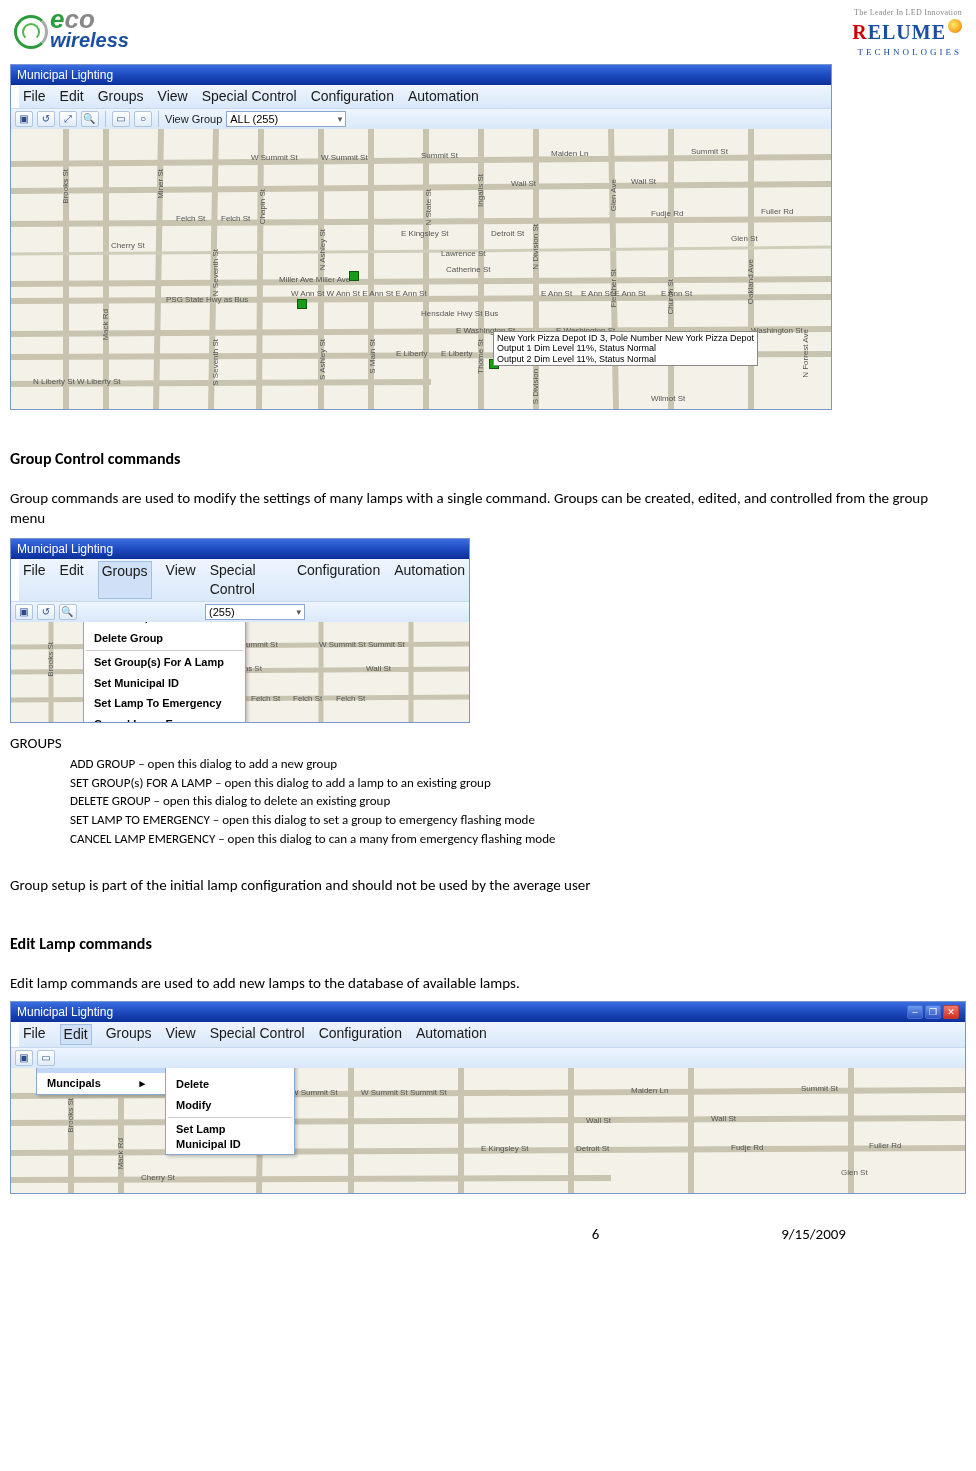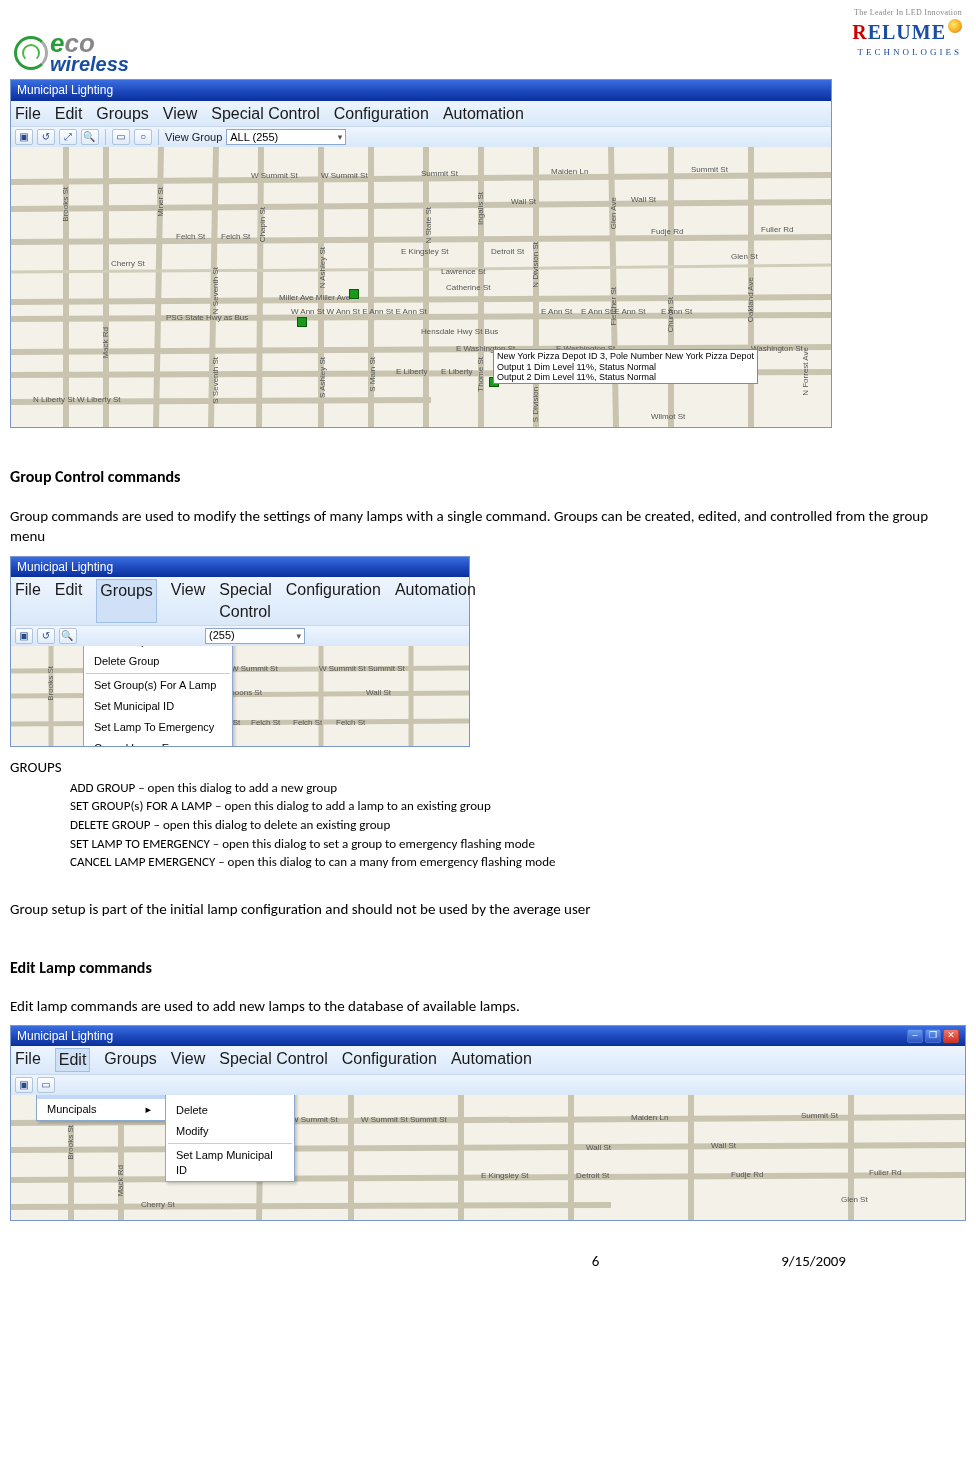--- a/index.html
+++ b/index.html
@@ -6,61 +6,61 @@
   body {
     font-family: Calibri, Arial, sans-serif;
     width: 976px;
     background: #fff;
     color: #000;
     padding: 8px 10px 20px 10px;
     font-size: 15px;
     line-height: 1.35;
   }
   .header { display: flex; justify-content: space-between; align-items: flex-start; margin-bottom: 6px; padding: 0 4px; }
-  .logo-eco { display:flex; align-items:center; gap:2px; font-weight:bold;margin-top:24px; }
+  .logo-eco { display:flex; align-items:flex-end; gap:2px; font-weight:bold; }
   .eco-swirl { width:34px; height:34px; border:3px solid #2a9c3a; border-right-color:#aaa; border-radius:50%; position:relative; }
   .eco-swirl::after{content:"";position:absolute;inset:5px;border:2px solid #4cb848;border-radius:50%;border-bottom-color:transparent;}
   .eco-text { line-height:0.9; font-family: Arial, sans-serif; }
   .eco-e { color:#2a9c3a; font-size:26px; font-style:italic; font-weight:bold;}
   .eco-co{ color:#888; font-size:26px; font-style:italic; font-weight:bold;}
   .eco-wl{ color:#1a4fa0; font-size:20px; font-style:italic; font-weight:bold;}
   .relume { text-align:right; font-family: "Times New Roman", serif;}
   .relume .tag{ font-size:8px; color:#888; letter-spacing:0.3px;}
   .relume .big{ font-size:20px; font-weight:bold; letter-spacing:1px;}
   .relume .big .r{color:#c00;}
   .relume .big .rest{color:#1a4fa0;}
   .relume .sun{ display:inline-block; width:14px;height:14px;border-radius:50%;background:radial-gradient(circle at 40% 40%,#ffeb66,#f5a623 60%,#c77400);vertical-align:top;margin-left:2px;}
   .relume .tech{ font-size:9px; color:#1a4fa0; letter-spacing:3px; text-align:right;}
 
   .app-window { border:1px solid #7a94cc; margin-bottom:4px; background:#fff; }
   .app-window.small{ width:460px;}
   .titlebar { background: linear-gradient(#3a6ee0,#1e4bc0 50%,#0a2f9a); color:#fff; font-size:12px; padding:2px 6px; font-family: Tahoma, Arial, sans-serif; display:flex; justify-content:space-between; align-items:center;}
   .titlebar .winbtns{display:flex;gap:2px;}
   .titlebar .winbtn{width:16px;height:14px;background:linear-gradient(#6e9cf0,#2b54c0);border:1px solid #4a6ed0;border-radius:2px;display:flex;align-items:center;justify-content:center;font-size:9px;line-height:1;}
   .titlebar .winbtn.close{background:linear-gradient(#f07a6e,#d03020);border-color:#c04030;}
-  .menubar { background: linear-gradient(#eef5ff,#d9e8f9); font-size:16px; padding:2px 4px; display:flex; gap:14px; font-family: Tahoma, Arial, sans-serif; color:#1a1a1a;}
+  .menubar { background: linear-gradient(#eef5ff,#d9e8f9); font-size:14px; padding:2px 4px; display:flex; gap:14px; font-family: Tahoma, Arial, sans-serif; color:#1a1a1a;margin-left:8px;}
   .menubar .mi{cursor:default;}
   .toolbar { background: linear-gradient(#eef5ff,#d9e8f9); border-top:1px solid #c8d8ee; padding:2px 4px; display:flex; align-items:center; gap:4px; font-size:11px; font-family: Tahoma, Arial, sans-serif;}
   .toolbar .tb{width:18px;height:16px;border:1px solid #b0c4de;background:linear-gradient(#fff,#e0ecf8);border-radius:2px;display:inline-flex;align-items:center;justify-content:center;font-size:10px;color:#2a4a8a;}
   .toolbar .sep{width:1px;height:16px;background:#b0c4de;margin:0 2px;}
   .toolbar .lbl{color:#222;}
   .toolbar .combo{border:1px solid #8aa8d0;background:#fff;height:16px;min-width:120px;padding:0 3px;font-size:11px;display:flex;align-items:center;justify-content:space-between;}
   .toolbar .combo::after{content:"▾";color:#555;font-size:9px;}
 
   .mapcanvas{ position:relative; height:280px; background:#f4f2e8; overflow:hidden; font-family: Arial, sans-serif;}
   .mapcanvas.sm{height:100px;}
   .mapcanvas.med{height:125px;}
   .mapcanvas svg{position:absolute;inset:0;width:100%;height:100%;}
   .mapcanvas .stlabel{position:absolute;font-size:8px;color:#555;white-space:nowrap;}
   .mapcanvas .vert{writing-mode:vertical-rl;transform:rotate(180deg);}
   .marker{position:absolute;width:10px;height:10px;background:#1a9a1a;border:1px solid #0a5a0a;}
   .tooltip{position:absolute;background:#fff;border:1px solid #888;font-size:9px;padding:1px 3px;line-height:1.15;color:#000;}
 
   .dropdown-menu{ position:absolute; background:#fff; border:1px solid #8aa8d0; font-size:11px; font-family:Tahoma,Arial,sans-serif; box-shadow:2px 2px 3px rgba(0,0,0,.2); z-index:10; min-width:130px;}
-  .dropdown-menu .dmi{padding:3px 14px 3px 10px;display:flex;justify-content:space-between;align-items:center;}
+  .dropdown-menu .dmi{padding:3px 20px 3px 10px;display:flex;justify-content:space-between;align-items:center;font-weight:bold;}
   .dropdown-menu .dsep{border-top:1px solid #ccc;margin:1px 2px;}
   .submenu{ position:absolute; left:100%; top:0;}
 
   h2.section{font-size:16px;font-weight:bold;margin:38px 0 18px 0;}
   p.body{font-size:15px;margin-bottom:8px;}
   .indent-list{margin:2px 0 6px 60px;font-size:13px;}
   .indent-list div{margin-bottom:1px;}
   .lbltxt{font-size:15px;margin-top:10px;}
 
   .footer{display:flex;justify-content:space-between;margin-top:30px;padding:0 120px 0 0;font-size:15px;}

